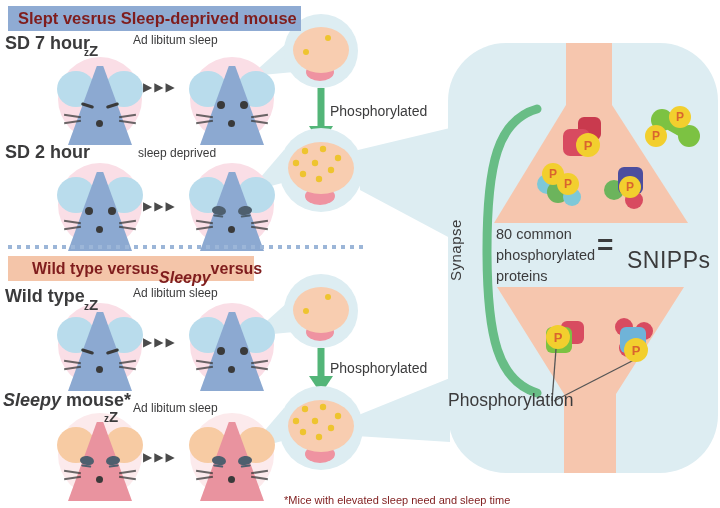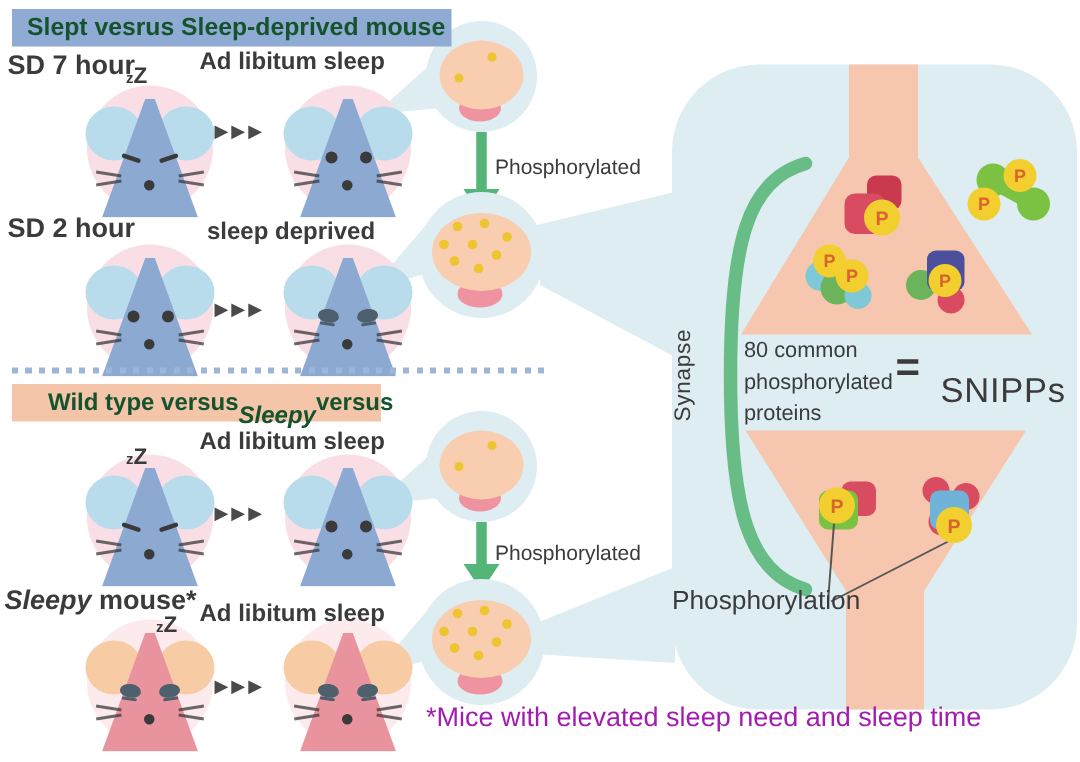--- a/index.html
+++ b/index.html
@@ -6,31 +6,31 @@
   body{
     width:720px;height:508px;position:relative;overflow:hidden;background:#ffffff;
     font-family:"Liberation Sans", sans-serif;color:var(--text-dark,#3b3b3c);
   }
   #bg-svg{position:absolute;left:0;top:0;z-index:0;}
   .layer{position:absolute;left:0;top:0;width:720px;height:508px;z-index:2;pointer-events:none;}
 
   
   .section-header{
     position:absolute;height:25px;display:flex;align-items:center;
-    padding:0 10px;font-size:16.5px;font-weight:600;color:#14532d;white-space:nowrap;text-align:right;
+    padding:0 10px;font-size:16.5px;font-weight:600;color:#7f1d1d;white-space:nowrap;text-align:right;
   }
   #header-top{left:8px;top:6px;width:273px;background:var(--header-blue,#8fabd3);}
   #header-bottom{left:8px;top:256px;width:212px;background:var(--header-salmon,#f4c5a9);font-size:16px;padding-left:24px;}
   .row-label{position:absolute;font-size:18px;font-weight:600;white-space:nowrap;}
-  .cond-label{position:absolute;font-size:16px;font-weight:700;white-space:nowrap;}
+  .cond-label{position:absolute;font-size:12px;font-weight:400;white-space:nowrap;}
   .zz{position:absolute;font-size:15px;font-weight:700;color:#3b3b3c;}
   .zz::first-letter{font-size:10px;}
   .tri-arrows{position:absolute;font-size:12px;letter-spacing:2px;color:var(--arrow-dark,#4a4a4a);}
   .phos-label{position:absolute;font-size:14px;font-weight:500;}
-  .footnote{position:absolute;left:284px;top:468px;font-size:18px;color:#a21caf;}
+  .footnote{position:absolute;left:284px;top:494px;font-size:11px;color:#7f1d1d;}
   .italic{font-style:italic;margin-top:19px;}
 
   
   .synapse-label{
     position:absolute;left:447px;top:205px;height:90px;width:20px;
     writing-mode:vertical-rl;transform:rotate(180deg);
     font-size:15px;font-weight:500;text-align:center;letter-spacing:.5px;
   }
   .proteins-caption{position:absolute;left:496px;top:224px;font-size:14.5px;line-height:21px;font-weight:500;}
   .equals{position:absolute;left:597px;top:229px;font-size:28px;font-weight:600;}
@@ -218,20 +218,21 @@
   <div class="section-header" id="header-bottom">
     <span>Wild type versus </span>
       <span class="italic">Sleepy</span>
       <span> versus</span>
   </div>
 
   <div class="row-label" style="left:5px;top:33px">SD 7 hour</div>
   <div class="cond-label" style="left:133px;top:33px">Ad libitum sleep</div>
   <div class="row-label" style="left:5px;top:142px">SD 2 hour</div>
   <div class="cond-label" style="left:138px;top:146px">sleep deprived</div>
+  <div class="row-label" style="left:5px;top:286px">Wild type</div>
   <div class="cond-label" style="left:133px;top:286px">Ad libitum sleep</div>
   <div class="row-label" style="left:3px;top:390px"><span class="italic">Sleepy</span><span> mouse*</span></div>
   <div class="cond-label" style="left:133px;top:401px">Ad libitum sleep</div>
 
   <div class="zz" style="left:84px;top:42px">zZ</div>
   <div class="zz" style="left:84px;top:296px">zZ</div>
   <div class="zz" style="left:104px;top:408px">zZ</div>
 
   <div class="tri-arrows" style="left:143px;top:80px">▶▶▶</div>
   <div class="tri-arrows" style="left:143px;top:199px">▶▶▶</div>

